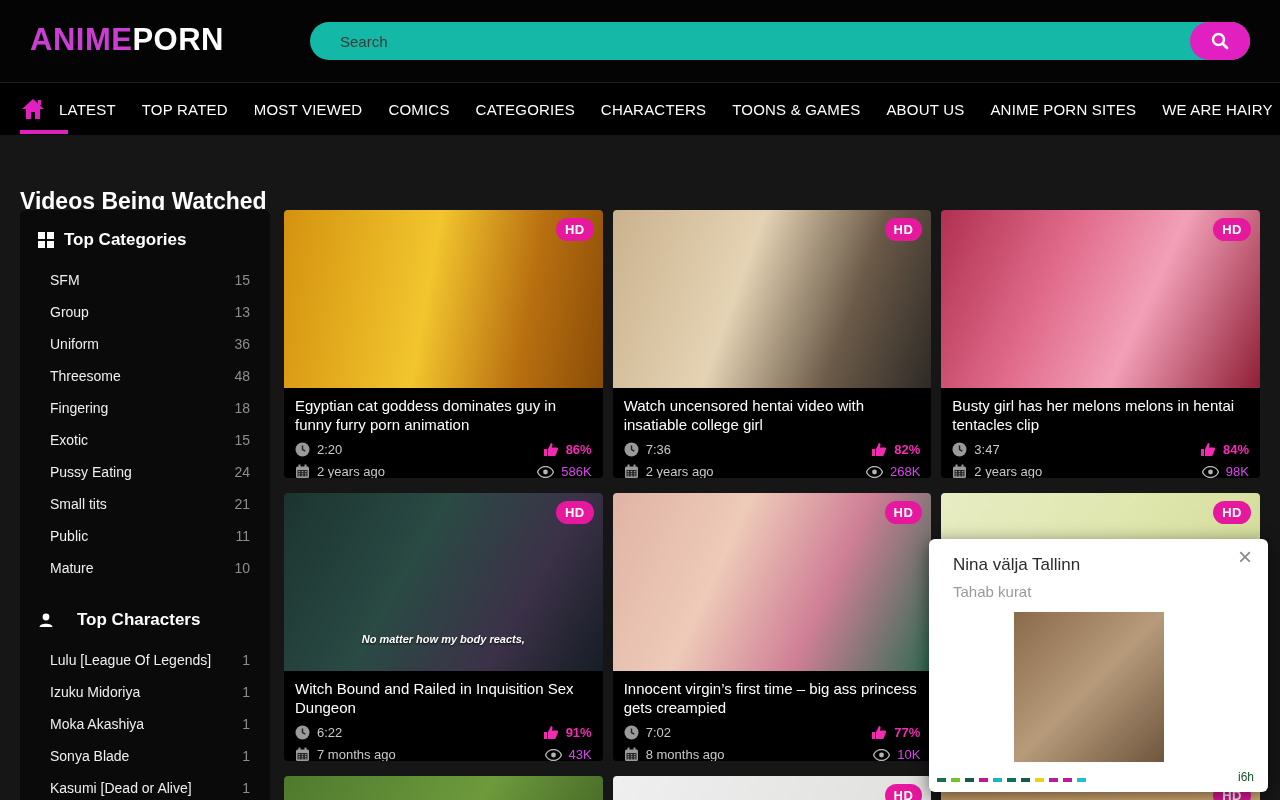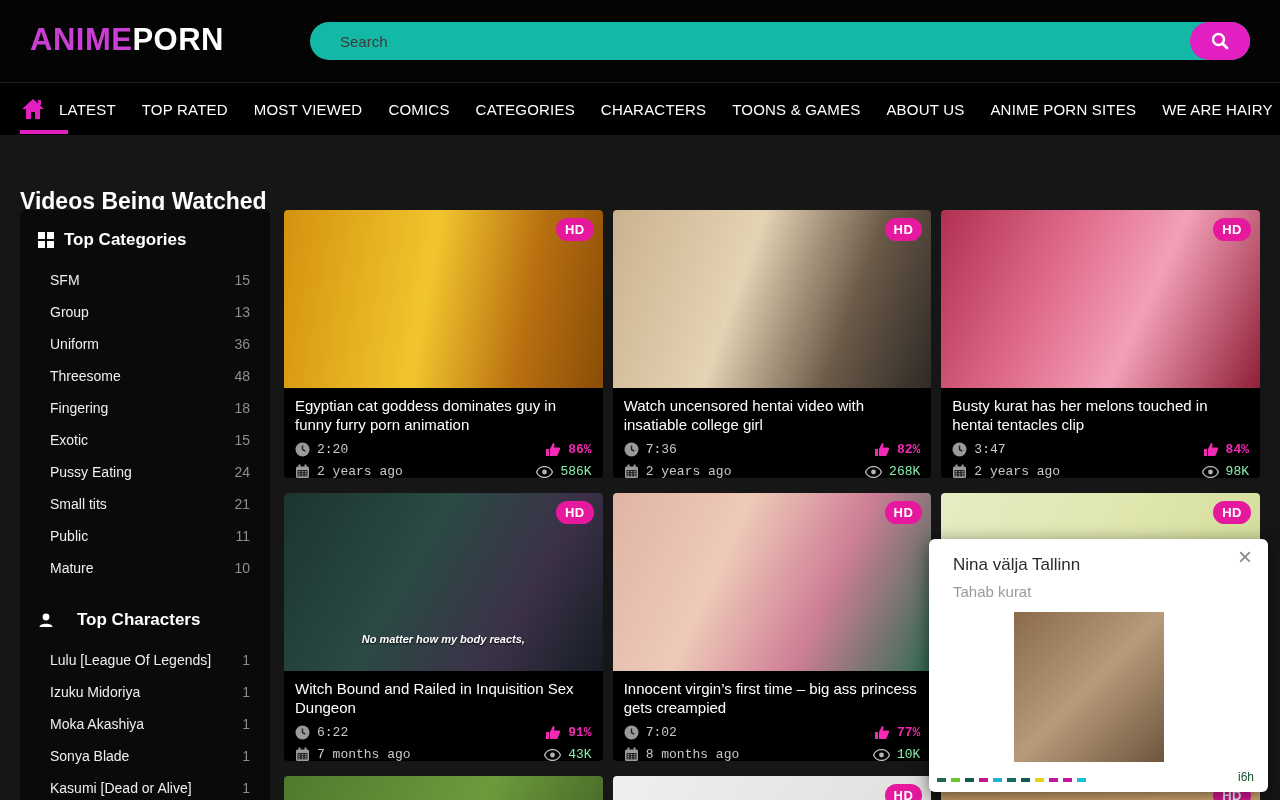--- a/index.html
+++ b/index.html
@@ -48,24 +48,24 @@
   .cards { position:absolute; left:284px; top:210px; width:976px;
            display:grid; grid-template-columns:repeat(3,1fr); column-gap:10px; row-gap:15px; }
   .card { background:#000; border-radius:4px; overflow:hidden; height:268px; cursor:pointer; }
   .thumb { position:relative; width:100%; height:178px; }
   .hd { position:absolute; right:9px; top:8px; background:#e6189e; color:#fff; font-size:13px;
         font-weight:bold; padding:4px 9px; border-radius:12px; letter-spacing:.5px; }
   .thumb-caption { position:absolute; left:0; right:0; bottom:26px; text-align:center; color:#fff;
                    font-size:11px; font-style:italic; text-shadow:0 1px 2px rgba(0,0,0,.8);font-weight:bold; }
   .info { padding:9px 11px 0 11px; }
   .vtitle { color:#fff; font-size:15px; font-weight:normal; line-height:1.25; min-height:38px; }
-  .meta { display:flex; justify-content:space-between; align-items:center; margin-top:7px;font-family:Liberation Mono, monospace; }
+  .meta { display:flex; justify-content:space-between; align-items:center; margin-top:7px; }
   .m-left, .m-right { display:flex; align-items:center; gap:7px; font-size:13px; color:#c9c9c9; }
   .m-right.likes span { color:#f32bb4; font-weight:bold; }
-  .m-right.views span { color:#86efac; }
+  .m-right.views span { color:#d946ef; }
 
   
   .t0 { background:linear-gradient(100deg,#d4920f,#f2c52e 45%,#b86f10 75%,#8a4d07); }
   .t1 { background:linear-gradient(110deg,#cbb28e,#e4d3b4 40%,#6b5a48 72%,#2e2a26); }
   .t2 { background:linear-gradient(115deg,#b03050,#e06a8a 35%,#f2a0b8 62%,#8f1f36); }
   .t3 { background:linear-gradient(120deg,#1c3430,#2a4a44 40%,#3c3148 72%,#151d24); }
   .t4 { background:linear-gradient(115deg,#e0b4a4,#eecab8 35%,#cf7f96 65%,#2f6b52); }
   .t5 { background:linear-gradient(120deg,#e7ecc3,#dfe6ad 50%,#cfd895); }
   .t6 { background:linear-gradient(120deg,#4f7a2e,#6e9a3c 50%,#314f1d); }
   .t7 { background:linear-gradient(120deg,#efefef,#dcdcda); }
@@ -315,21 +315,21 @@
             </span>
         </div>
       </div>
     </article>
 
     <article class="card">
       <div class="thumb t2">
         <span class="hd">HD</span>
       </div>
       <div class="info">
-        <h3 class="vtitle">Busty kurat has her melons touched in hentai tentacles clip</h3>
+        <h3 class="vtitle">Busty girl has her melons melons in hentai tentacles clip</h3>
         <div class="meta">
           <span class="m-left">
               <svg width="15" height="15" viewBox="0 0 15 15">
                 <circle cx="7.5" cy="7.5" r="7" fill="#9a9a9a"></circle>
                 <path d="M7.5 3.5 V7.7 L10.3 9.2" stroke="#222" stroke-width="1.4" fill="none"></path>
               </svg>
               <span>3:47</span>
             </span>
           <span class="m-right likes">
               <svg width="16" height="15" viewBox="0 0 16 15">

